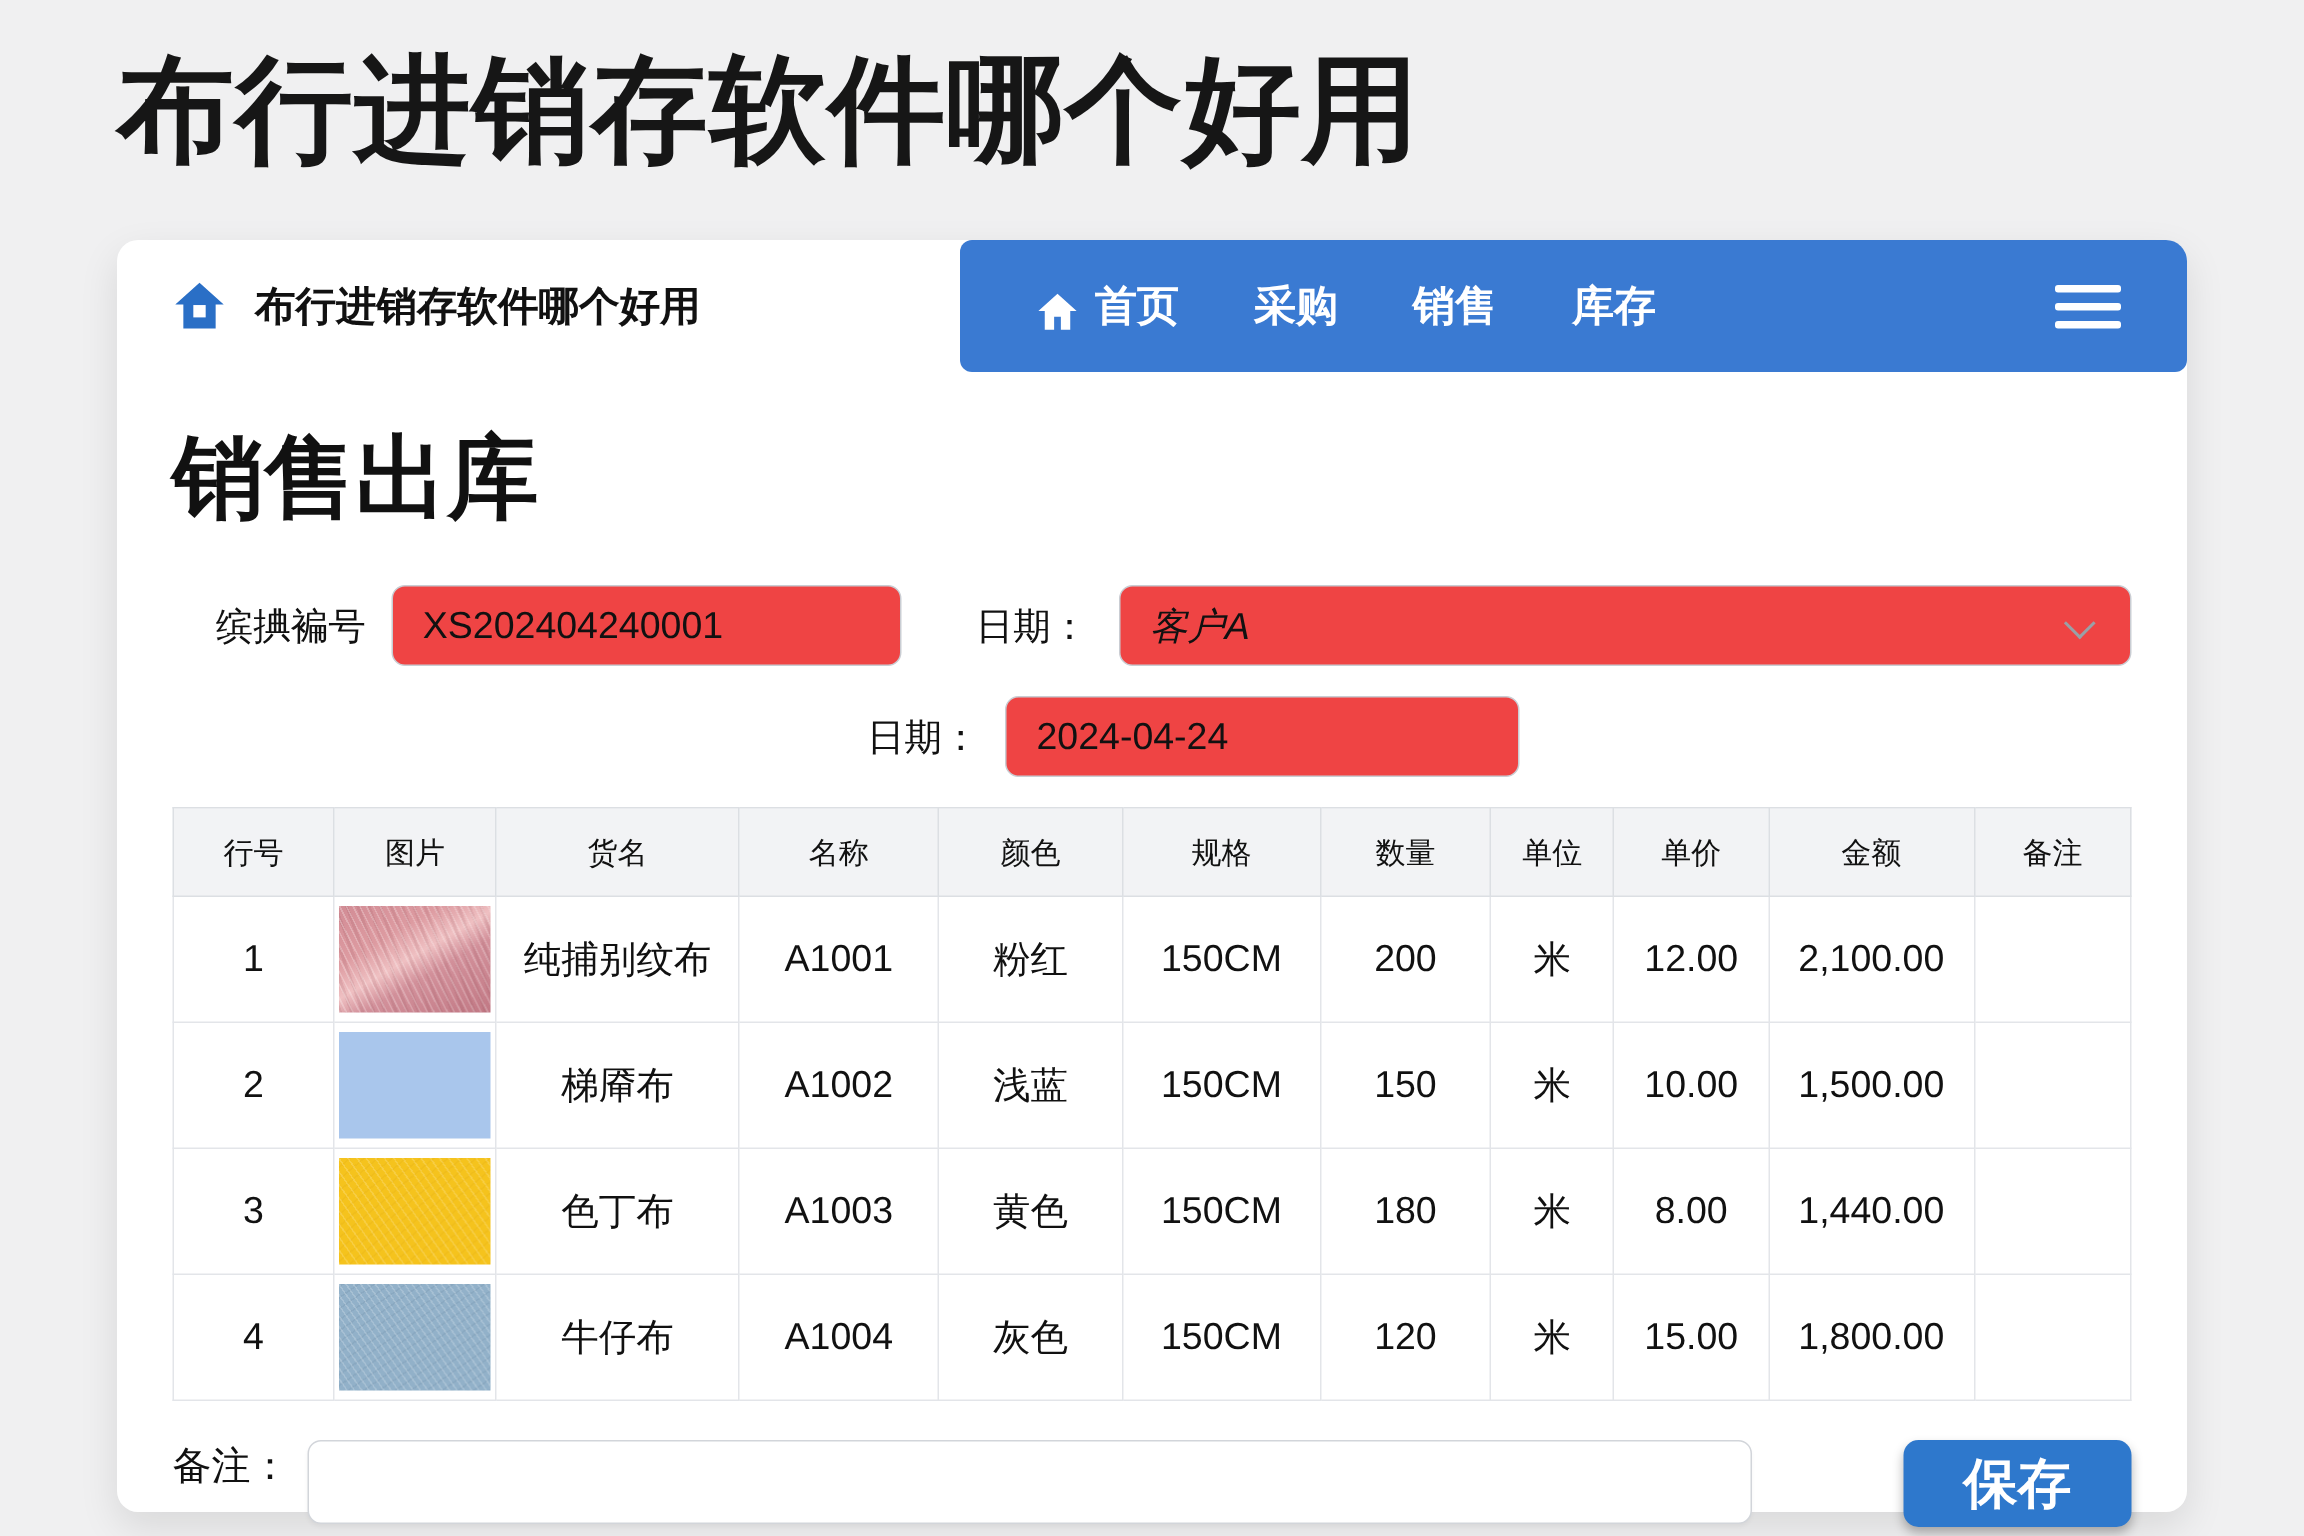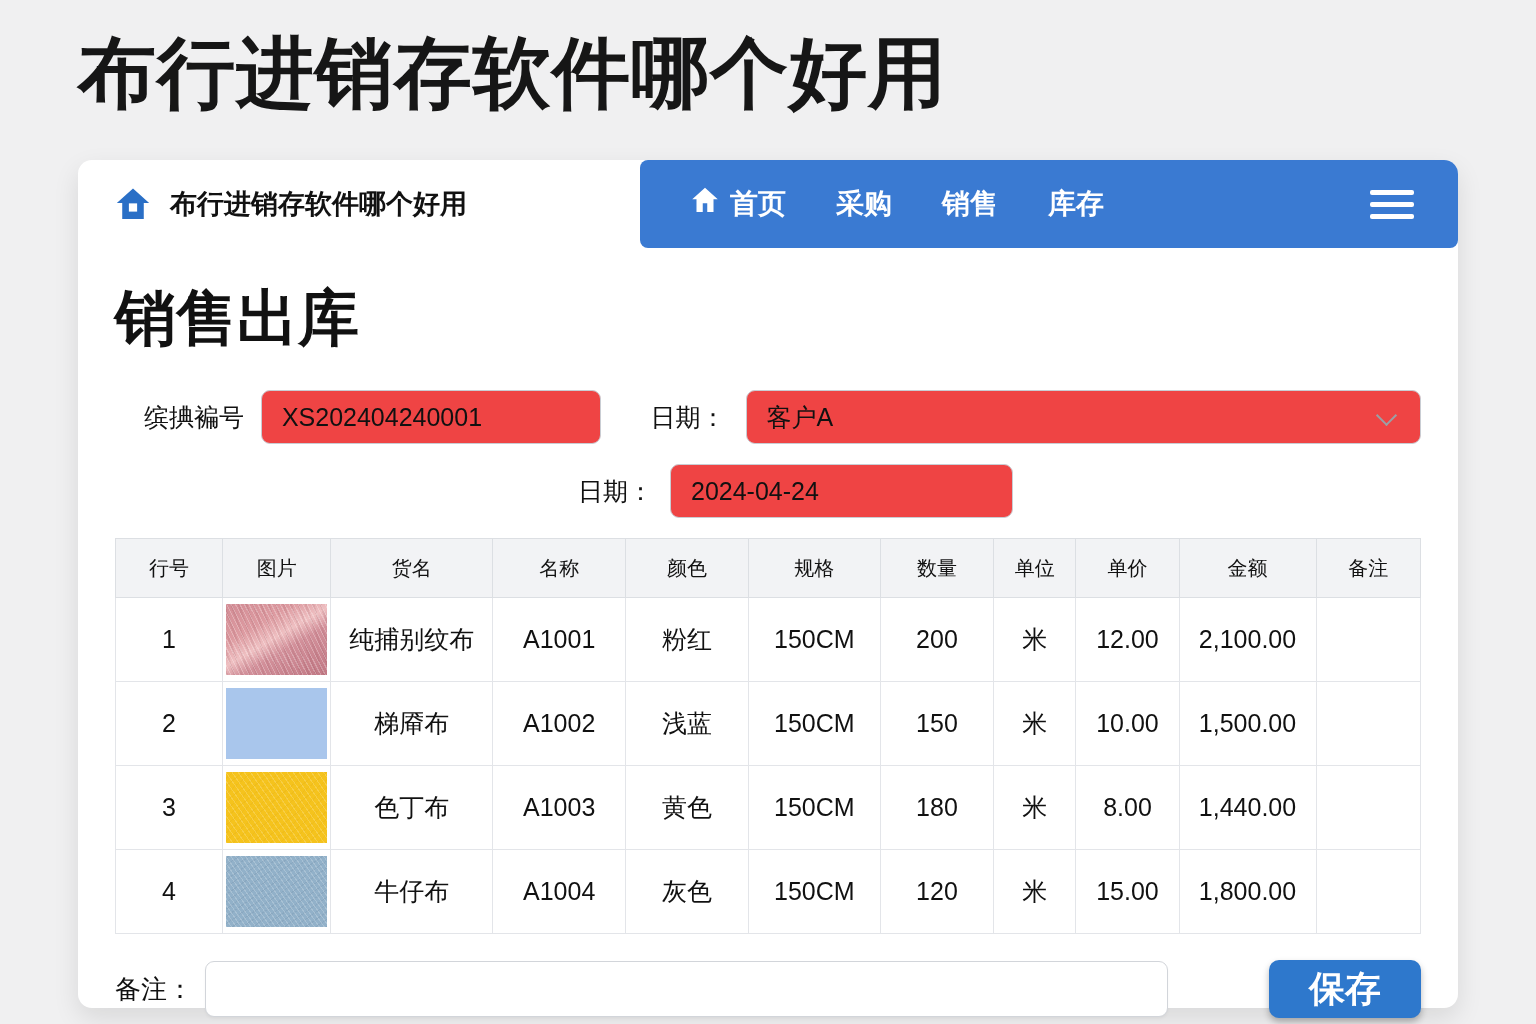--- a/index.html
+++ b/index.html
@@ -23,39 +23,39 @@
   .header-left{
     width:562px;display:flex;align-items:center;gap:18px;
     padding-left:36px;box-sizing:border-box;
   }
   .app-title{font-size:27px;font-weight:700;}
   .header-right{
     flex:1;background:#3a7ad2;border-radius:8px 14px 8px 8px;
     display:flex;align-items:center;padding:0 44px 0 50px;box-sizing:border-box;
   }
   .nav-item{
-    display:flex;align-items:flex-start;gap:10px;margin-right:50px;
+    display:flex;align-items:flex-end;gap:10px;margin-right:50px;
     color:#fff;font-size:28px;font-weight:700;cursor:pointer;white-space:nowrap;
   }
   .hamburger{margin-left:auto;display:flex;flex-direction:column;gap:7px;cursor:pointer;}
   .hamburger span{display:block;width:44px;height:5px;background:#fff;border-radius:2px;}
   
   .card-body{padding:0 37px;box-sizing:border-box;}
   .section-title{font-size:61px;font-weight:800;margin:30px 0 30px;}
   .form-row{display:flex;align-items:center;margin-bottom:20px;justify-content:center;}
   .field-label{font-size:25px;width:130px;text-align:right;white-space:nowrap;}
   .text-input,.select-box{
     box-sizing:border-box;height:54px;background:#ef4444;
     border:1.5px solid #c9cdd3;border-radius:9px;
     font-size:25px;color:#111;padding:0 20px;
     display:flex;align-items:center;
   }
   .input-order,.input-date{width:343px;margin-left:17px;}
   .label-customer{margin-left:45px;width:80px;}
-  .select-customer{margin-left:20px;width:681px;position:relative;cursor:pointer;}
+  .select-customer{margin-left:20px;width:681px;position:relative;cursor:pointer;font-style:italic;}
   .chevron{
     position:absolute;right:26px;top:17px;width:13px;height:13px;
     border-right:2.5px solid #9aa0a6;border-bottom:2.5px solid #9aa0a6;
     transform:rotate(45deg);
   }
   
   table.items{
     width:1306px;border-collapse:collapse;table-layout:fixed;margin-top:6px;
   }
   .items th{
@@ -81,21 +81,21 @@
       repeating-linear-gradient(-40deg, rgba(180,120,0,.08) 0 1px, rgba(0,0,0,0) 1px 6px),
       #f5c31d;
   }
   .swatch-gray{
     background:
       repeating-linear-gradient(55deg, rgba(255,255,255,.20) 0 1px, rgba(0,0,0,0) 1px 4px),
       repeating-linear-gradient(-35deg, rgba(30,60,90,.08) 0 1px, rgba(0,0,0,0) 1px 6px),
       #92b1c9;
   }
   
-  .footer-row{display:flex;align-items:center;margin-top:26px;}
+  .footer-row{display:flex;margin-top:26px;}
   .remark-label{font-size:26px;white-space:nowrap;}
   .remark-input{
     width:963px;height:56px;margin-left:12px;box-sizing:border-box;
     border:1.5px solid #d2d5da;border-radius:9px;background:#fff;
     box-shadow:0 2px 3px rgba(0,0,0,.04);
   }
   .save-button{
     margin-left:auto;width:152px;height:58px;
     background:#2e78cc;color:#fff;font-size:36px;font-weight:700;
     font-family:"Liberation Sans","DejaVu Sans",sans-serif;

